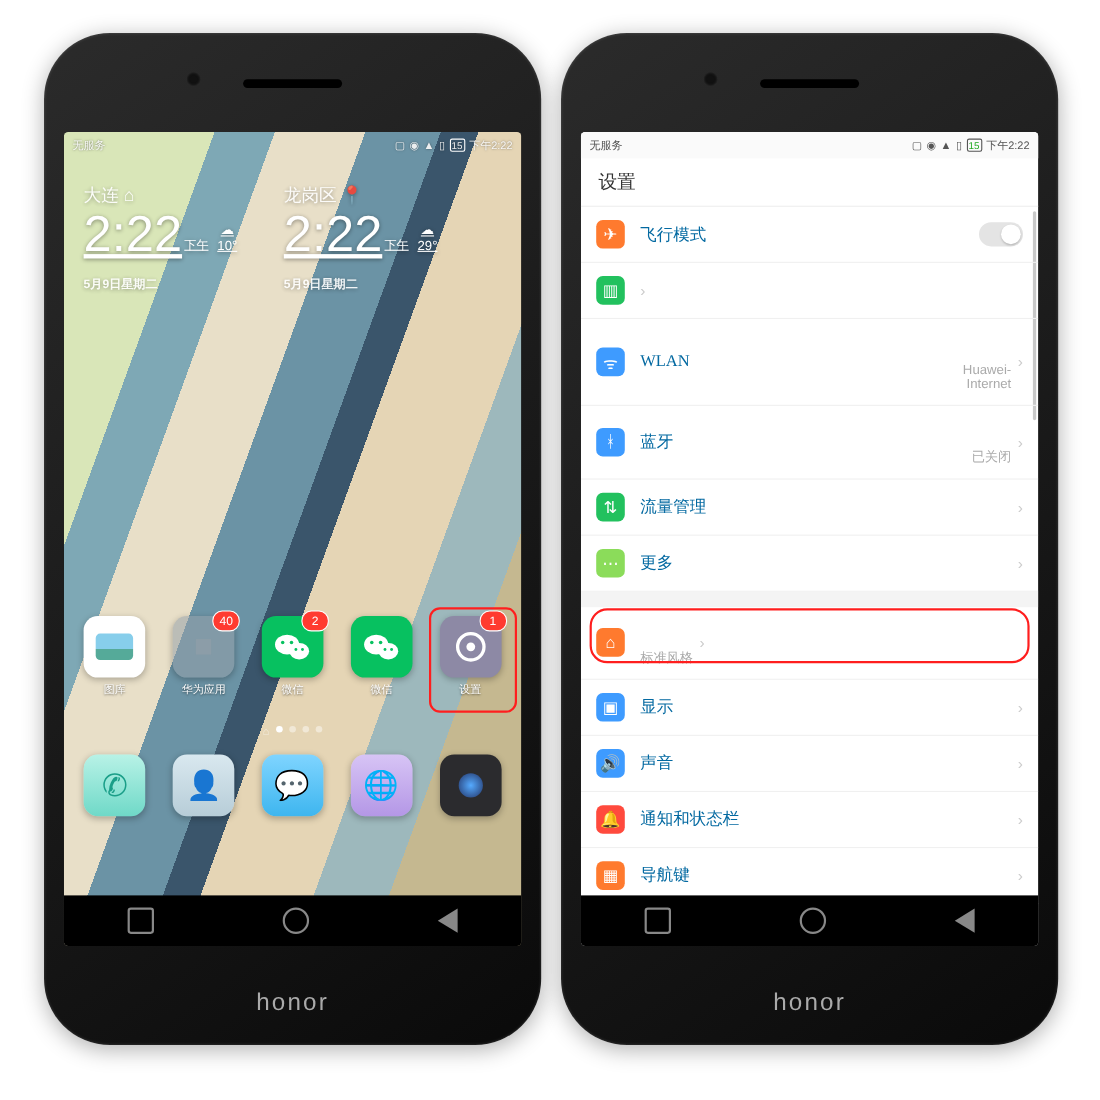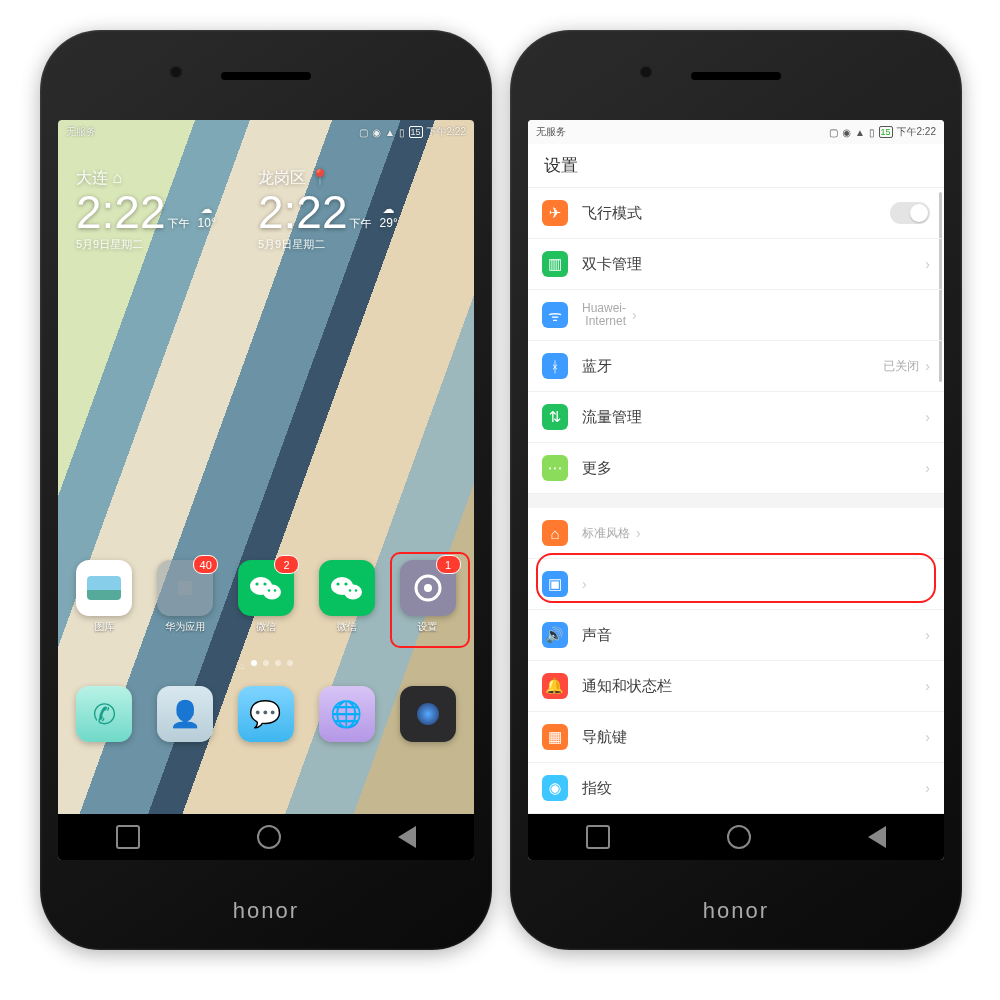--- a/index.html
+++ b/index.html
@@ -19,44 +19,44 @@
   .wallpaper{position:absolute;inset:0;background:
     linear-gradient(110deg,#d9e6b8 0%,#d9e6b8 20%,#7ea8b5 20%,#7ea8b5 28%,#e8dfc8 28%,#e8dfc8 40%,#6b93a5 40%,#6b93a5 50%,#3a556b 50%,#3a556b 55%,#e5d5b5 55%,#e5d5b5 70%,#9db8bc 70%,#9db8bc 80%,#c5b890 80%);
   }
   .statusbar{position:absolute;top:0;left:0;right:0;height:24px;display:flex;justify-content:space-between;align-items:center;padding:0 8px;font-size:10px;z-index:5;gap:12px;}
   .statusbar.dark{color:rgba(255,255,255,.9);text-shadow:0 0 2px rgba(0,0,0,.5);}
   .statusbar.light{color:#555;background:#fafafa;}
   .status-ico{display:inline-flex;gap:4px;align-items:center;}
   .clockw{position:absolute;top:48px;display:flex;flex-direction:column;color:#fff;text-shadow:0 1px 4px rgba(0,0,0,.4);}
   .clockw.l{left:18px;} .clockw.r{left:200px;justify-content:flex-end;}
   .clock-loc{font-size:16px;opacity:.9;}
-  .clock-time{font-size:46px;font-weight:200;line-height:1;display:flex;align-items:flex-end;}
+  .clock-time{font-size:46px;font-weight:200;line-height:1;display:flex;align-items:flex-end;text-decoration:underline;}
   .clock-ampm{font-size:11px;margin:14px 0 6px 2px;}
   .clock-temp{font-size:12px;margin:0 0 6px 8px;display:flex;flex-direction:column;align-items:center;gap:2px;}
-  .clock-date{font-size:11px;margin-top:2px;opacity:.9;}
+  .clock-date{font-size:11px;margin-top:16px;opacity:.9;font-weight:bold;}
   .dock-row{position:absolute;left:0;right:0;display:flex;justify-content:space-around;padding:0 6px;}
   .row1{top:440px;} .row-dots{top:540px;justify-content:center;gap:6px;} .row2{top:566px;}
   .app{display:flex;flex-direction:column;align-items:center;width:70px;position:relative;}
   .app-ico{width:56px;height:56px;border-radius:13px;display:flex;align-items:center;justify-content:center;font-size:28px;color:#fff;box-shadow:0 2px 6px rgba(0,0,0,.25);position:relative;}
   .app-lbl{font-size:10px;color:#fff;margin-top:4px;text-shadow:0 1px 2px rgba(0,0,0,.6);}
   .badge{position:absolute;top:-5px;right:-5px;min-width:17px;height:17px;border-radius:9px;background:#ff3b30;color:#fff;font-size:11px;display:flex;align-items:center;justify-content:center;padding:0 3px;border:1px solid #fff;}
   .folder{background:rgba(150,160,170,.55);display:grid;grid-template-columns:1fr 1fr 1fr;grid-template-rows:1fr 1fr 1fr;gap:2px;padding:5px;}
   .folder>i{border-radius:3px;}
   .pagedot{width:6px;height:6px;border-radius:50%;background:rgba(255,255,255,.45);}
   .pagedot.active{background:#fff;}
   .hl-box{position:absolute;border:2px solid #ff1e1e;border-radius:10px;pointer-events:none;z-index:10;}
   
   .settings{position:absolute;inset:0;background:#fff;display:flex;flex-direction:column;}
   .settings-title{font-size:17px;color:#333;padding:10px 16px 10px;margin-top:24px;border-bottom:1px solid #eee;}
   .settings-scroll{flex:1;overflow:hidden;position:relative;}
   .scroll-ind{position:absolute;right:2px;top:4px;width:3px;height:190px;background:#c8c8c8;border-radius:2px;}
   .row{display:flex;align-items:center;padding:12px 14px;border-bottom:1px solid #f0f0f0;position:relative;}
   .row .ico{width:26px;height:26px;border-radius:6px;margin-right:14px;display:flex;align-items:center;justify-content:center;color:#fff;font-size:15px;flex-shrink:0;}
-  .row .lbl{flex:1;color:#404040;font-size:15px;font-family:Liberation Serif, serif;}
-  .row .val{color:#aaa;font-size:12px;text-align:right;margin-right:6px;line-height:1.1;}
+  .row .lbl{flex:1;color:#0369a1;font-size:15px;font-family:Liberation Serif, serif;}
+  .row .val{color:#aaa;font-size:12px;text-align:right;margin-right:6px;line-height:1.1;margin-top:28px;}
   .row .chev{color:#ccc;font-size:14px;}
   .toggle{width:40px;height:22px;border-radius:11px;background:#e4e4e4;position:relative;}
   .toggle::after{content:"";position:absolute;right:2px;top:2px;width:18px;height:18px;border-radius:50%;background:#fff;box-shadow:0 1px 2px rgba(0,0,0,.2);}
   .gap{height:14px;background:#f4f4f4;}
   .hl-row{position:absolute;left:8px;right:8px;border:2px solid #ff1e1e;border-radius:16px;height:46px;pointer-events:none;}
 </style>
 </head>
 <body>
 
 <div class="phone left">
@@ -221,25 +221,25 @@
       <div class="settings-title">设置</div>
       <div class="settings-scroll" id="settings-list">
         <div class="scroll-ind"></div>
       <div class="row">
             <span class="ico" style="background:#ff7a2e">✈</span>
             <span class="lbl">飞行模式</span>
             <span class="toggle"></span>
           </div>
           <div class="row">
             <span class="ico" style="background:#22c15e">▥</span>
-            <span class="lbl">双卡管理</span>
             <span class="chev">›</span>
           </div>
           <div class="row">
             <span class="ico" style="background:#3e9bff">ᯤ</span>
+            <span class="lbl">WLAN</span>
             <span class="val">Huawei-<br>Internet</span>
             <span class="chev">›</span>
           </div>
           <div class="row">
             <span class="ico" style="background:#3e9bff">ᚼ</span>
             <span class="lbl">蓝牙</span>
             <span class="val">已关闭</span>
             <span class="chev">›</span>
           </div>
           <div class="row">
@@ -253,20 +253,21 @@
             <span class="chev">›</span>
           </div>
           <div class="gap"></div>
           <div class="row">
             <span class="ico" style="background:#ff7a2e">⌂</span>
             <span class="val">标准风格</span>
             <span class="chev">›</span>
           </div>
           <div class="row">
             <span class="ico" style="background:#3e9bff">▣</span>
+            <span class="lbl">显示</span>
             <span class="chev">›</span>
           </div>
           <div class="row">
             <span class="ico" style="background:#3e9bff">🔊</span>
             <span class="lbl">声音</span>
             <span class="chev">›</span>
           </div>
           <div class="row">
             <span class="ico" style="background:#ff4a3d">🔔</span>
             <span class="lbl">通知和状态栏</span>

